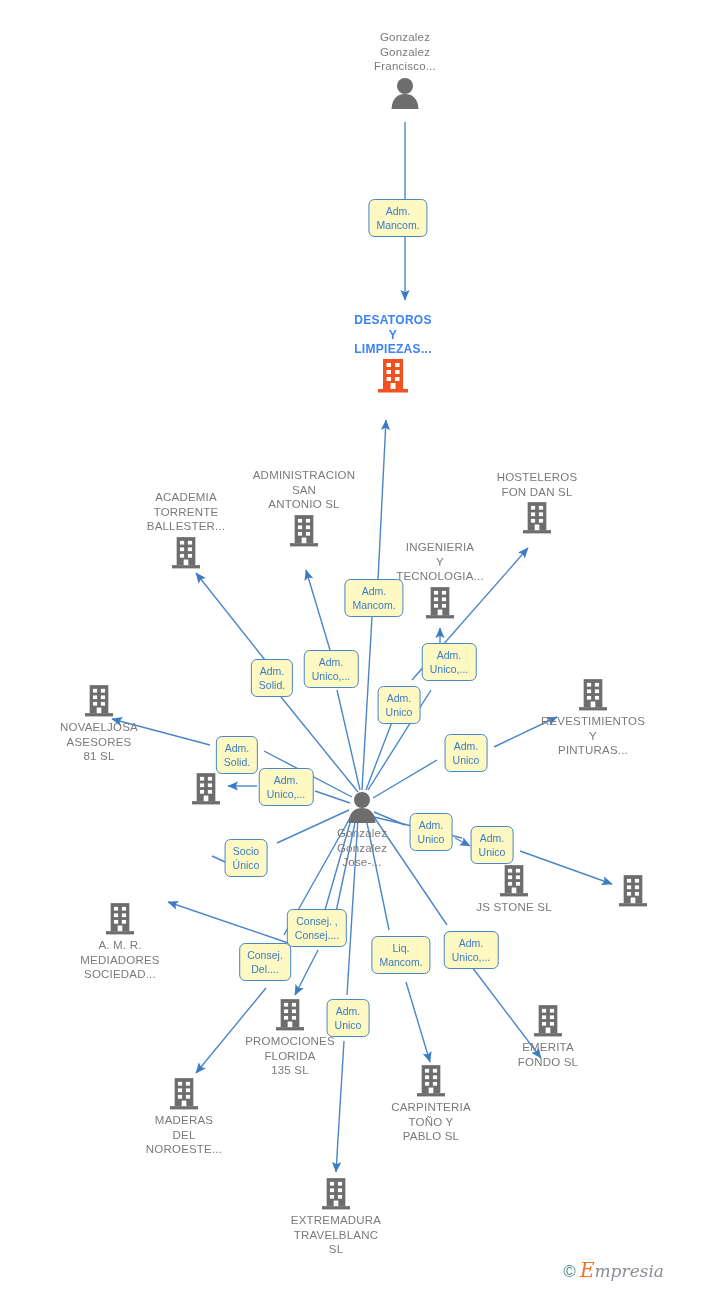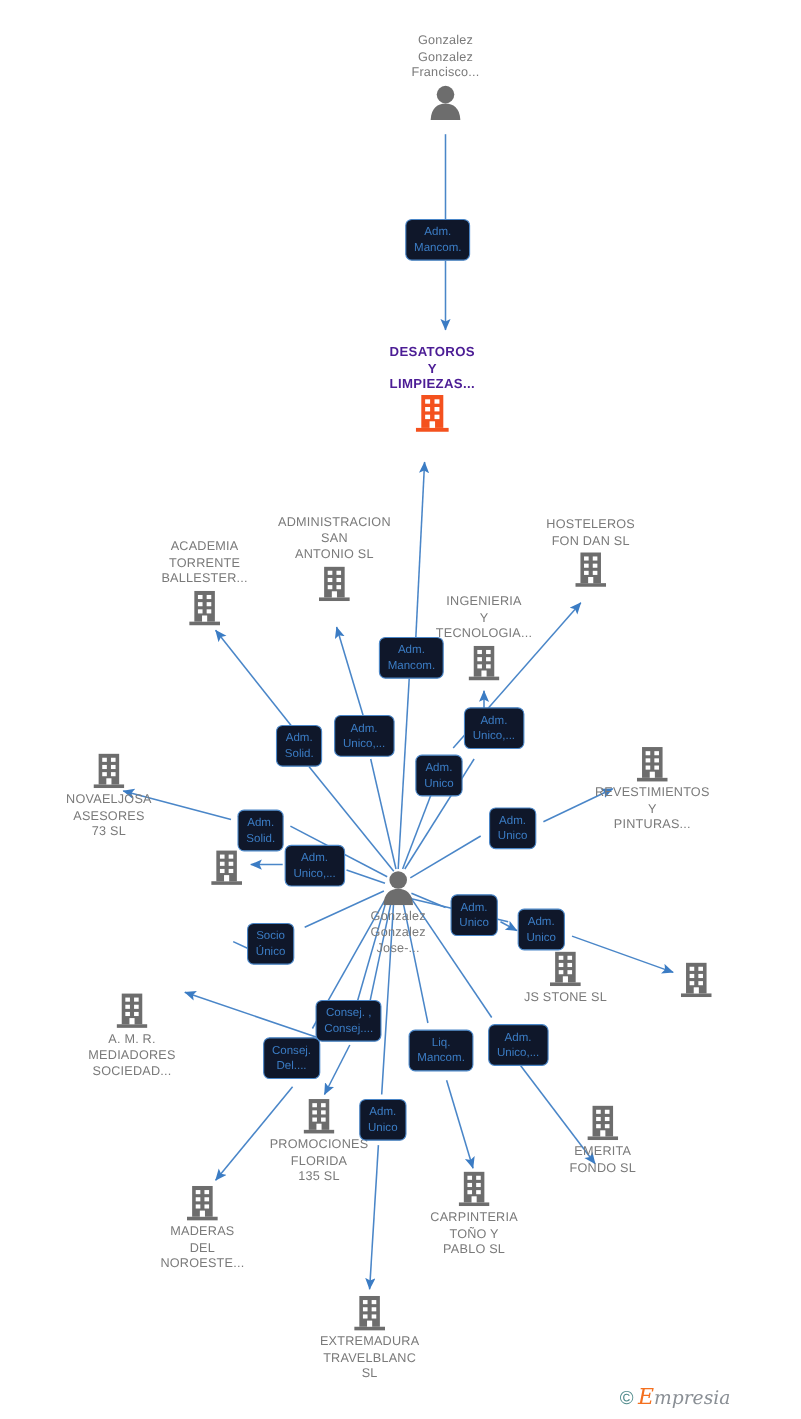--- a/index.html
+++ b/index.html
@@ -11,29 +11,29 @@
   #stage{position:absolute;inset:0;width:672px;height:1290px;}
   svg#edges{position:absolute;left:0;top:0;width:728px;height:1290px;}
 
   
   .node{position:absolute;width:150px;margin-left:-75px;text-align:center;}
   .node .lbl{
     font-size:11.5px;line-height:14.5px;color:#7a7a7a;
     letter-spacing:.2px;white-space:pre-line;
   }
   .node.company .lbl{text-transform:none;}
-  .node.focus .lbl{color:#4c1d95;font-weight:bold;font-size:12px;letter-spacing:.3px;}
+  .node.focus .lbl{color:#3b82f6;font-weight:bold;font-size:12px;letter-spacing:.3px;}
   .node .ico{display:flex;justify-content:center;align-items:center;height:38px;}
   .node.below .ico{order:2}
   .ico svg{display:block;}
 
   
   .chip{
     position:absolute;transform:translate(-50%,-50%);
-    border:1.3px solid #4a86c8;border-radius:6px;background:#0f172a;
+    border:1.3px solid #4a86c8;border-radius:6px;background:#fef9c3;
     color:#3b7cc4;font-size:10.5px;line-height:14px;
     padding:4px 7px;text-align:center;white-space:pre-line;
     box-sizing:border-box;
   }
   #watermark{
     position:absolute;right:8px;bottom:10px;display:flex;align-items:center;gap:4px;
   }
   #watermark .c{color:#4f8a8b;font-size:17px;line-height:17px;}
   #watermark .w{
     font-family:"DejaVu Serif", serif;font-style:italic;font-size:17px;line-height:17px;
@@ -258,21 +258,21 @@
           <rect x="8.5" y="11" width="4.5" height="4"></rect>
             <rect x="17" y="11" width="4.5" height="4"></rect>
           <rect x="8.5" y="18" width="4.5" height="4"></rect>
             <rect x="17" y="18" width="4.5" height="4"></rect>
           <rect x="12.5" y="24" width="5" height="6"></rect>
         </g>
       </svg>
     </div>
     <div class="lbl">NOVAELJOSA
 ASESORES
-73 SL</div>
+81 SL</div>
   </div>
 
   <div class="node company below" style="left:206px;top:770px;">
     <div class="ico">
       <svg width="28" height="32" viewBox="0 0 30 34">
         <rect x="5" y="0" width="20" height="30" fill="#6d6d6d"></rect>
         <rect x="0" y="30" width="30" height="3.5" fill="#6d6d6d"></rect>
         <g fill="#ffffff">
           <rect x="8.5" y="4" width="4.5" height="4"></rect>
             <rect x="17" y="4" width="4.5" height="4"></rect>

